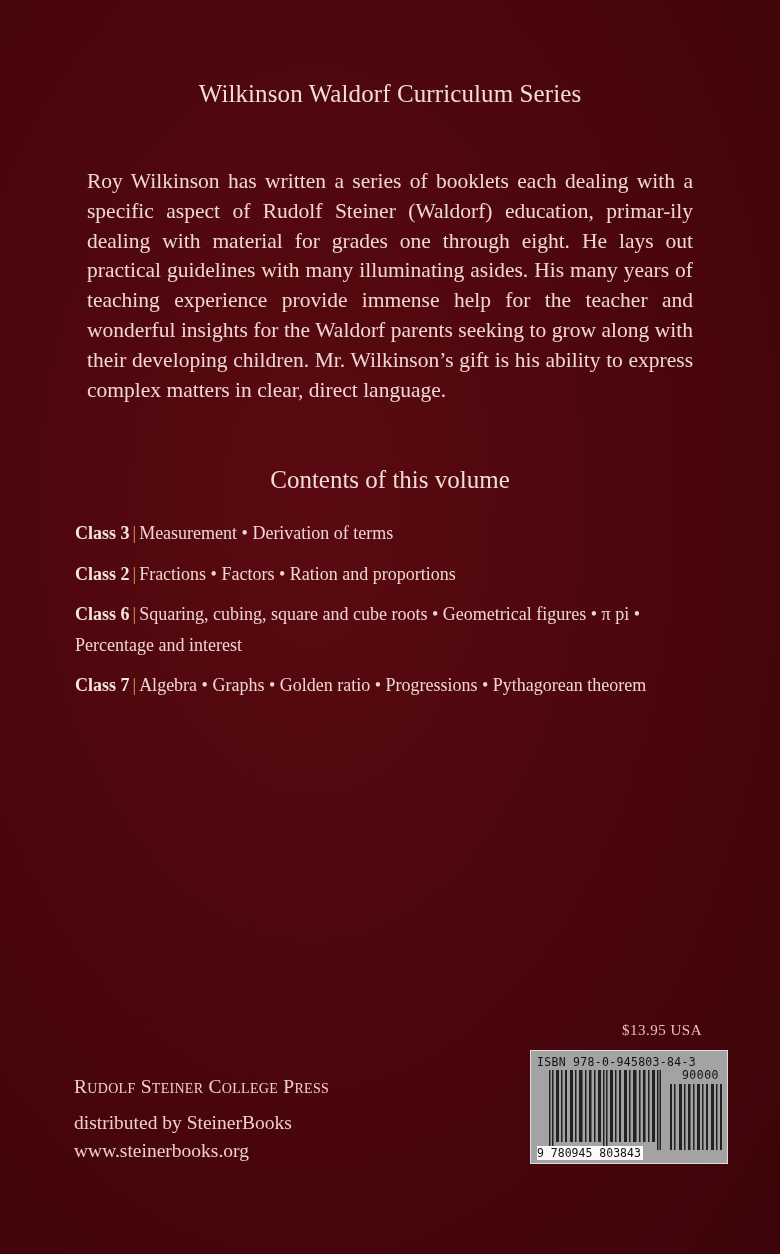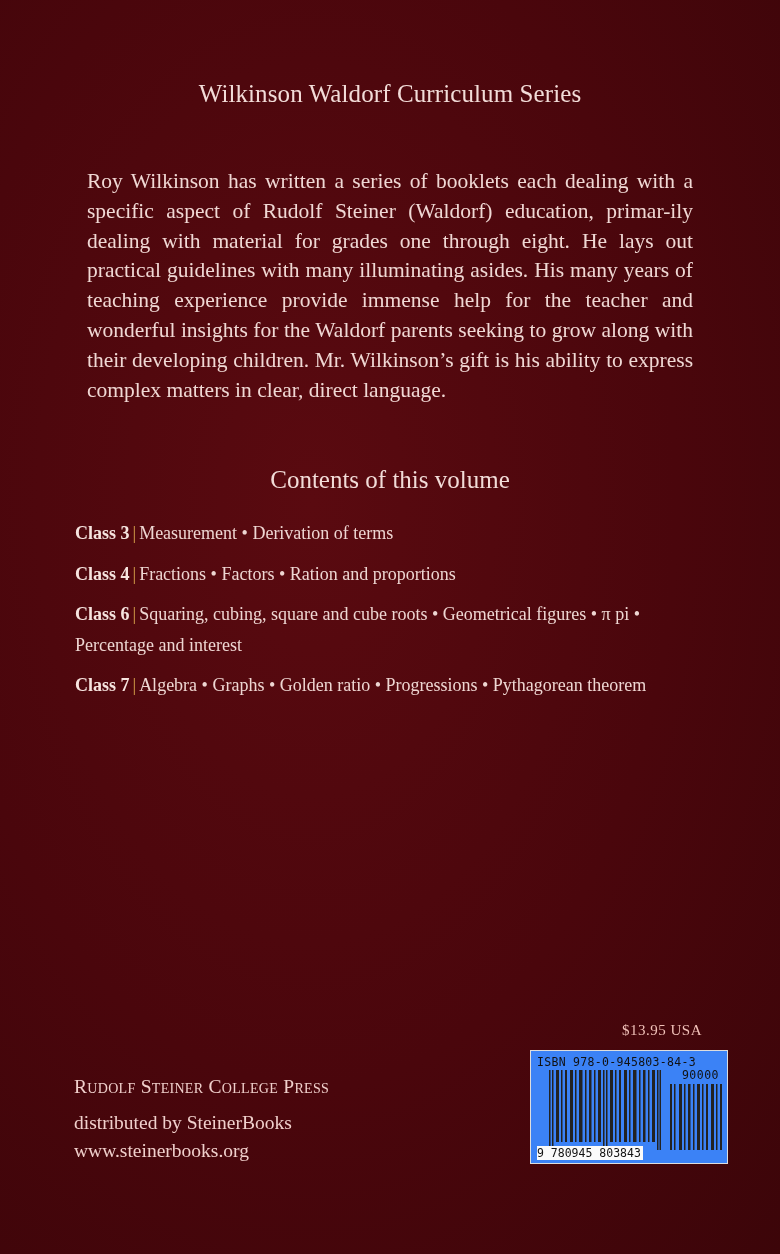--- a/index.html
+++ b/index.html
@@ -30,21 +30,21 @@
   }
   .entry { margin: 0 0 10px 0; }
   .entry .cls { font-weight: bold; color: #f6e4df; }
   .entry .sep { color: #d9a44a; padding: 0 3px; }
   .price {
     position: absolute; top: 1022px; left: 622px;
     font-size: 15px; color: #f0c0b8; letter-spacing: 0.5px;
   }
   .barcode-box {
     position: absolute; top: 1050px; left: 530px; width: 196px; height: 112px;
-    background: #3b82f6; border: 1px solid #ddd;
+    background: #a3a3a3; border: 1px solid #ddd;
   }
   .isbn-text {
     position: absolute; top: 4px; left: 6px;
     font-family: "DejaVu Sans Mono", monospace; font-size: 11.5px; color: #111; letter-spacing: 0.3px;
   }
   .addon-num {
     position: absolute; top: 17px; right: 8px;
     font-family: "DejaVu Sans Mono", monospace; font-size: 11.5px; color: #111; letter-spacing: 0.5px;
   }
   .bars-main { position: absolute; top: 19px; left: 18px; width: 112px; height: 80px; }
@@ -75,21 +75,21 @@
   <p>Roy Wilkinson has written a series of booklets each dealing with a specific aspect of Rudolf Steiner (Waldorf) education, primar-ily dealing with material for grades one through eight. He lays out practical guidelines with many illuminating asides. His many years of teaching experience provide immense help for the teacher and wonderful insights for the Waldorf parents seeking to grow along with their developing children. Mr. Wilkinson’s gift is his ability to express complex matters in clear, direct language.</p>
 </div>
 
 <div class="contents-title">Contents of this volume</div>
 
 <div class="contents">
   <div class="entry">
     <span class="cls">Class 3</span><span class="sep">|</span><span>Measurement • Derivation of terms</span>
   </div>
   <div class="entry">
-    <span class="cls">Class 4</span><span class="sep">|</span><span>Fractions • Factors • Ration and proportions</span>
+    <span class="cls">Class 2</span><span class="sep">|</span><span>Fractions • Factors • Ration and proportions</span>
   </div>
   <div class="entry">
     <span class="cls">Class 6</span><span class="sep">|</span><span>Squaring, cubing, square and cube roots • Geometrical figures • π pi • Percentage and interest</span>
   </div>
   <div class="entry">
     <span class="cls">Class 7</span><span class="sep">|</span><span>Algebra • Graphs • Golden ratio • Progressions • Pythagorean theorem</span>
   </div>
 </div>
 
 <div class="price">$13.95 USA</div>

